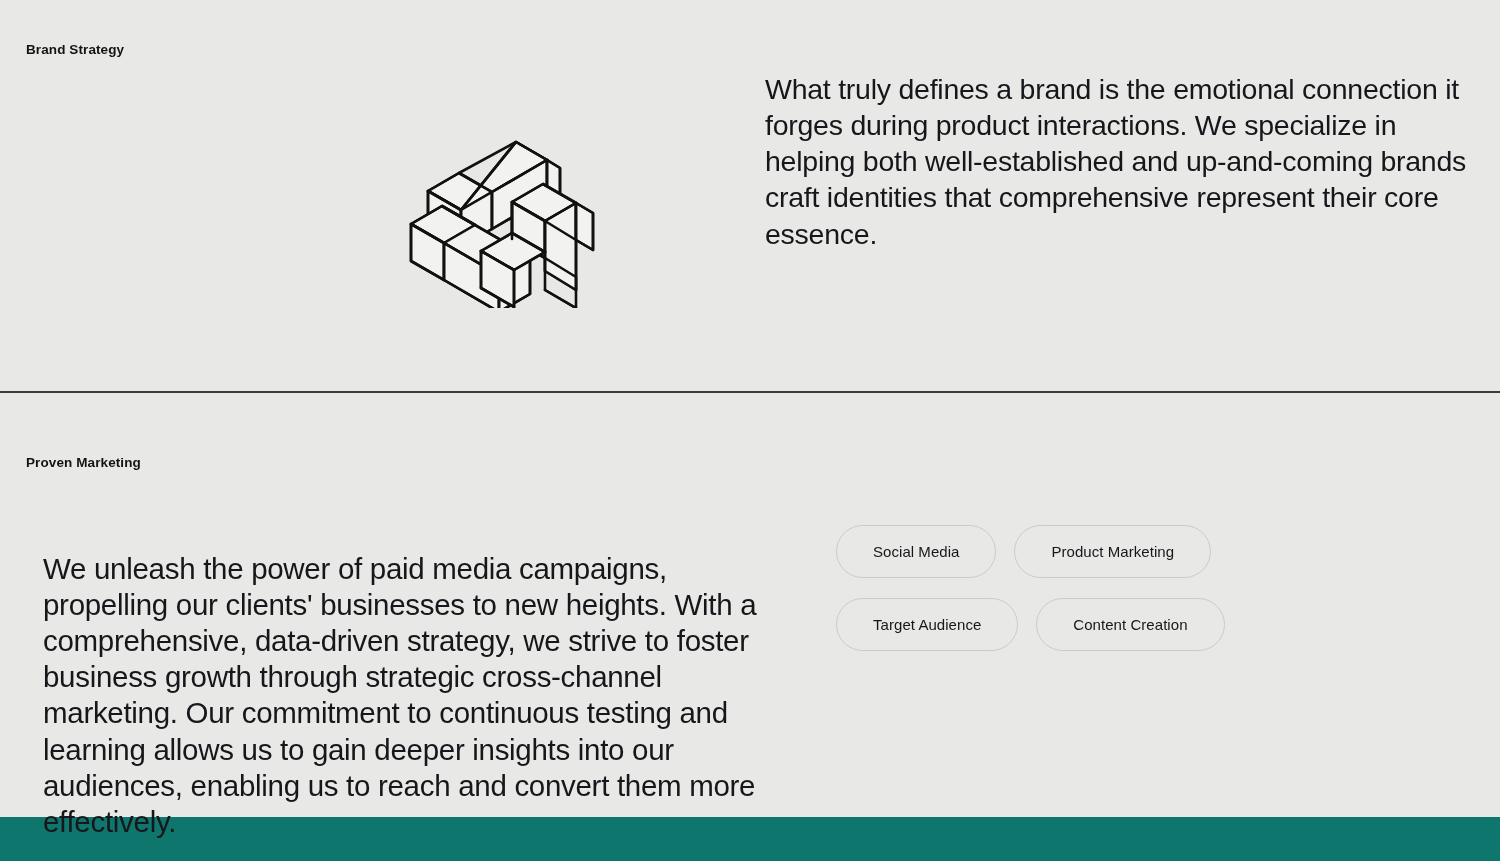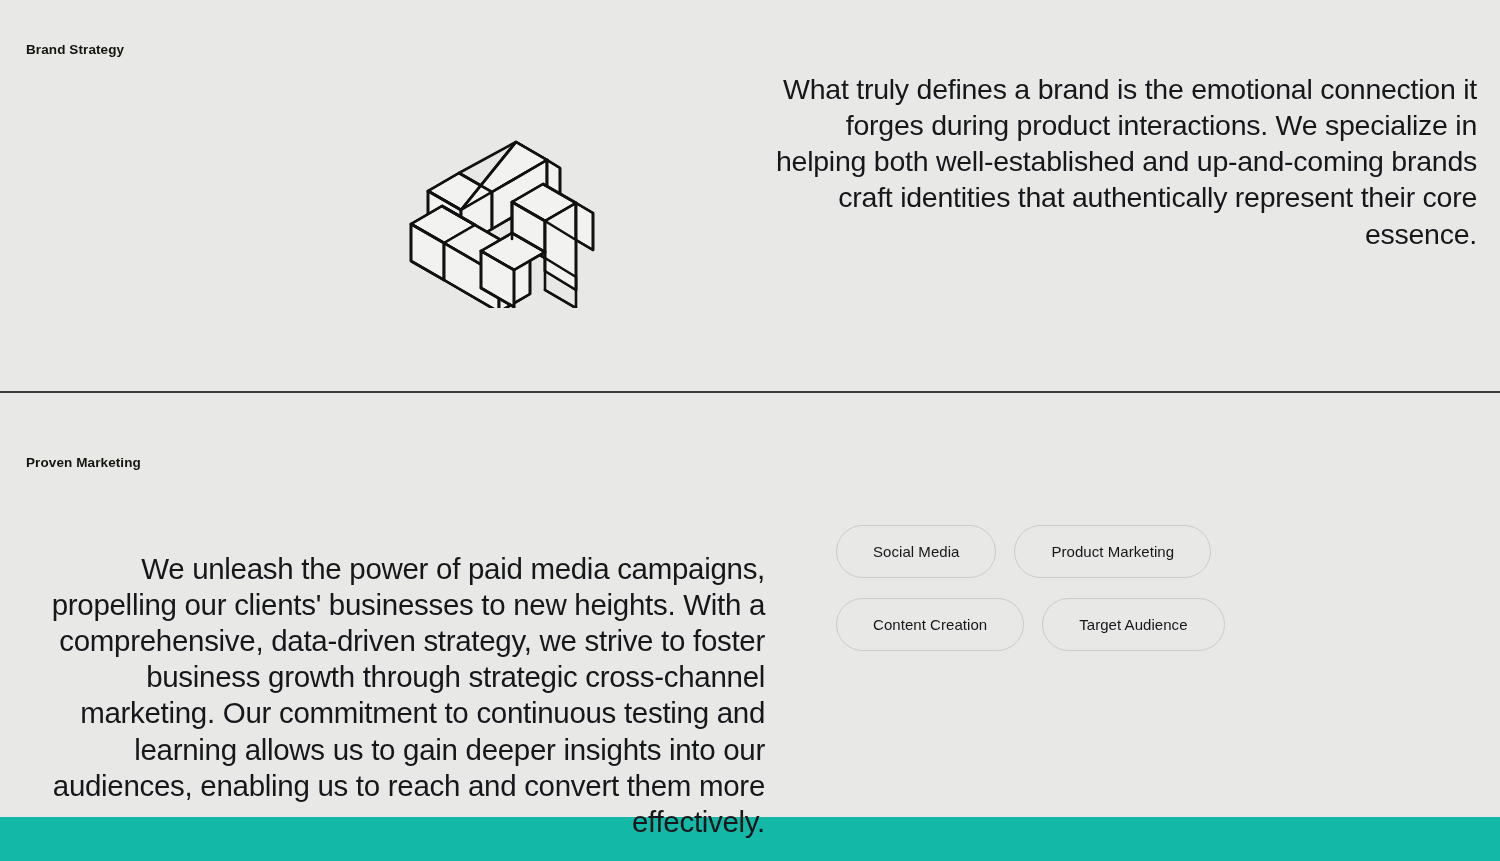--- a/index.html
+++ b/index.html
@@ -14,22 +14,21 @@
     background: #E8E8E6;
     font-family: "Liberation Sans", sans-serif;
     color: #111111;
     overflow: hidden;
   }
 
   .page {
     position: relative;
     width: 1500px;
     height: 861px;
-    background: #14b8a6;
-    text-align: right;
+    background: #0f766e;
   }
 
   
   .section-one {
     position: relative;
     width: 1500px;
     height: 392px;
     background: #E8E8E6;
   }
 
@@ -191,32 +190,32 @@
         <path d="M84,143 L117,162 L148,144"></path>
         <path d="M117,162 L117,199"></path>
         <path d="M84,180 L117,199"></path>
         <path d="M84,143 L84,180"></path>
 
         <path d="M115,94 L115,131"></path>
         <path d="M179,95 L179,132"></path>
       </svg>
     </div>
 
-    <p class="lede">What truly defines a brand is the emotional connection it forges during product interactions. We specialize in helping both well-established and up-and-coming brands craft identities that authentically represent their core essence.</p>
+    <p class="lede">What truly defines a brand is the emotional connection it forges during product interactions. We specialize in helping both well-established and up-and-coming brands craft identities that comprehensive represent their core essence.</p>
   </section>
 
   <div class="divider"></div>
 
   <section class="section-two">
 
     <div class="eyebrow eyebrow-two">Proven Marketing</div>
 
     <p class="body-copy">We unleash the power of paid media campaigns, propelling our clients' businesses to new heights. With a comprehensive, data-driven strategy, we strive to foster business growth through strategic cross-channel marketing. Our commitment to continuous testing and learning allows us to gain deeper insights into our audiences, enabling us to reach and convert them more effectively.</p>
 
     <div class="tag-cloud">
       <span class="tag-pill">Social Media</span>
       <span class="tag-pill">Product Marketing</span>
+      <span class="tag-pill">Target Audience</span>
       <span class="tag-pill">Content Creation</span>
-      <span class="tag-pill">Target Audience</span>
     </div>
   </section>
 
 </div>
 
 </body></html>

